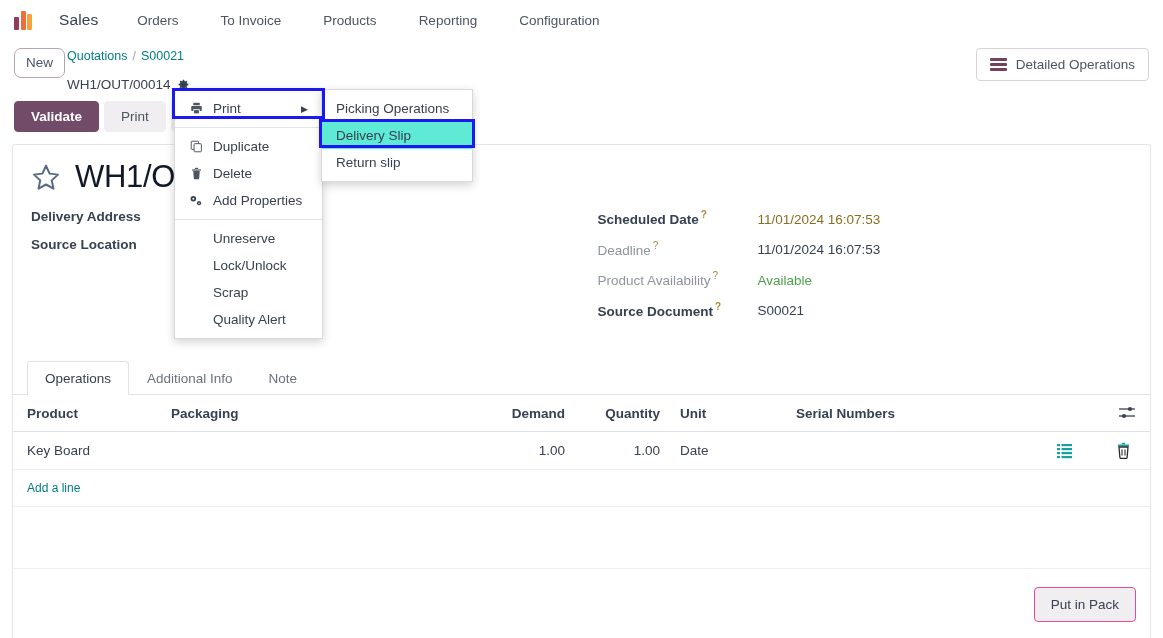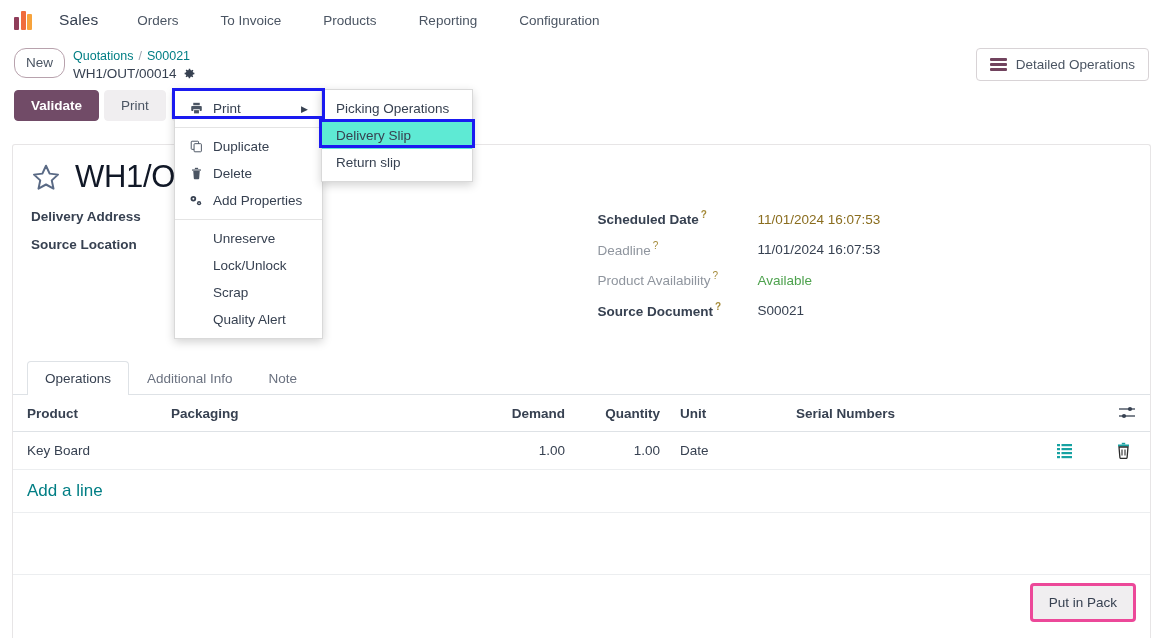--- a/index.html
+++ b/index.html
@@ -29,25 +29,25 @@
   .nav-item {
     font-size: 13.5px; color: #4b5563; padding: 8px 13px;
     cursor: pointer; white-space: nowrap;
   }
 
   
   .cp { position: relative; background: #fff; padding: 0 14px; }
   .cp-top { display: flex; align-items: flex-start; justify-content: space-between; padding-top: 8px; }
   .breadcrumb-wrap { display: flex; align-items: flex-start; }
   .new-btn {
-    border: 1px solid #b8a2ad; border-radius: 12px; background: #fff;
-    font-size: 13.5px; color: #4b5563; padding: 7px 11px; margin-right: 8px;
+    border: 1px solid #b8a2ad; border-radius: 7px; background: #fff;
+    font-size: 13.5px; color: #4b5563; padding: 7px 11px; margin-right: 2px;
     cursor: pointer; line-height: 1;
   }
-  .bc-lines { display: flex; flex-direction: column; gap: 3px; padding-top: 1px; }
+  .bc-lines { display: flex; flex-direction: column; gap: 14px; padding-top: 1px; }
   .bc-line1 { font-size: 12.5px; display: flex; align-items: center; gap: 5px; }
   .bc-link { color: #017e84; cursor: pointer; }
   .bc-sep { color: #9ca3af; }
   .bc-line2 { font-size: 13.5px; color: #374151; display: flex; align-items: center; gap: 6px; }
   .gear {
     width: 13px; height: 13px; cursor: pointer; color: #374151; display: inline-block;
   }
   .detailed-ops-btn {
     display: flex; align-items: center; gap: 9px;
     border: 1px solid #d8d3d6; border-radius: 4px; background: #fff;
@@ -119,26 +119,26 @@
   .c-product { width: 150px; padding-left: 14px !important; }
   .c-pack { width: 270px; }
   .c-demand { width: 140px; }
   .c-qty { width: 95px; }
   .c-unit { width: 120px; }
   .c-serial { width: auto; }
   .c-icons { width: 110px; }
   .opt-icon { float: right; width: 18px; height: 18px; cursor: pointer; margin-right: 6px; }
   .row-icons { display: flex; justify-content: flex-end; gap: 42px; padding-right: 10px; align-items: center; }
   .ic { width: 17px; height: 17px; cursor: pointer; display: block; }
-  .addline { color: #017e84; font-size: 17px; cursor: pointer; padding: 11px 14px; display: inline-block; }
+  .addline { color: #017e84; font-size: 12px; cursor: pointer; padding: 11px 14px; display: inline-block; }
   .empty-rows { height: 62px; border-bottom: 1px solid #eceef0; }
 
   .footer-btns { position: absolute; right: 14px; bottom: 16px; }
   .putpack {
-    background: #f0eef0; border: 3px solid #ec4899; border-radius: 4px;
+    background: #f0eef0; border: 1px solid #ec4899; border-radius: 4px;
     font-size: 13.5px; color: #374151; padding: 9px 16px; cursor: pointer;
   }
 
   
   .menu {
     position: absolute; background: #fff; border: 1px solid #d9d9d9;
     box-shadow: 0 3px 9px rgba(0,0,0,.18); z-index: 60; padding: 5px 0;
   }
   #cog-menu { left: 174px; top: 89px; width: 149px; }
   #print-submenu { left: 321px; top: 89px; width: 152px; }

